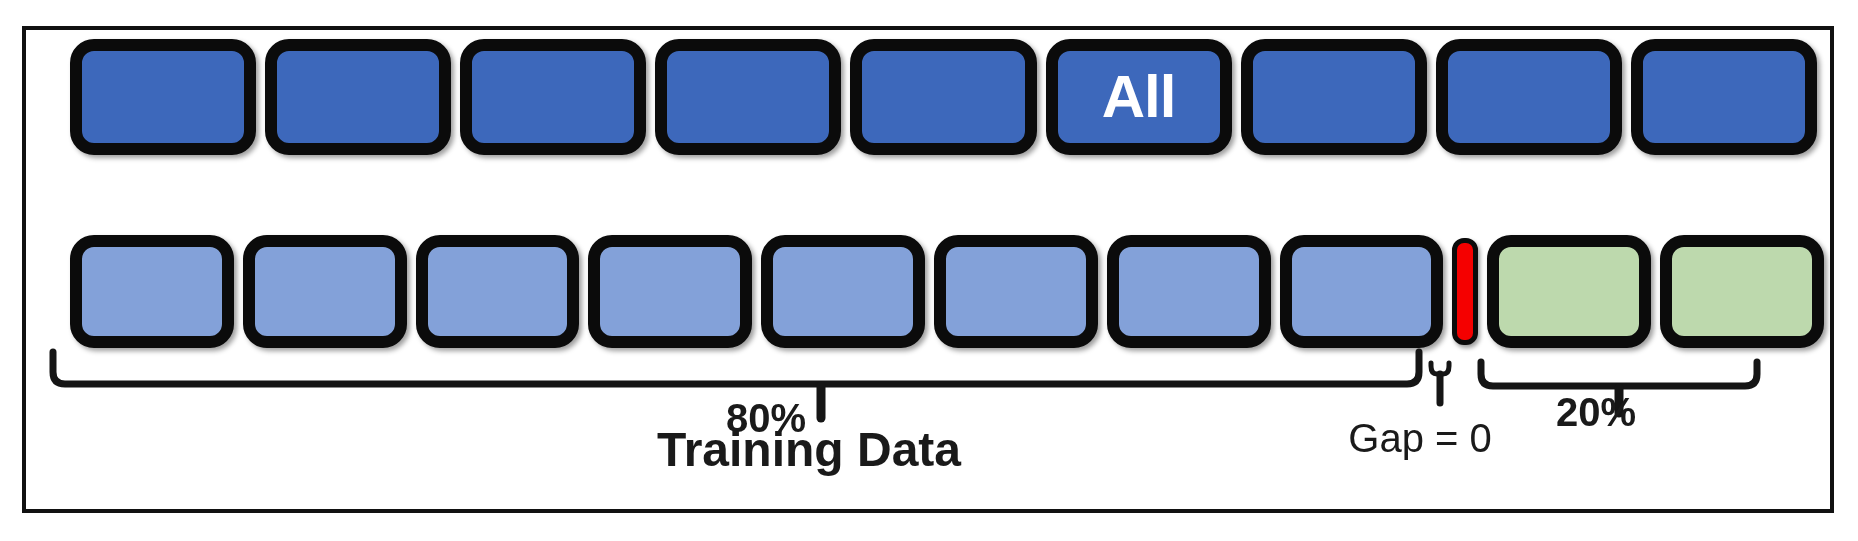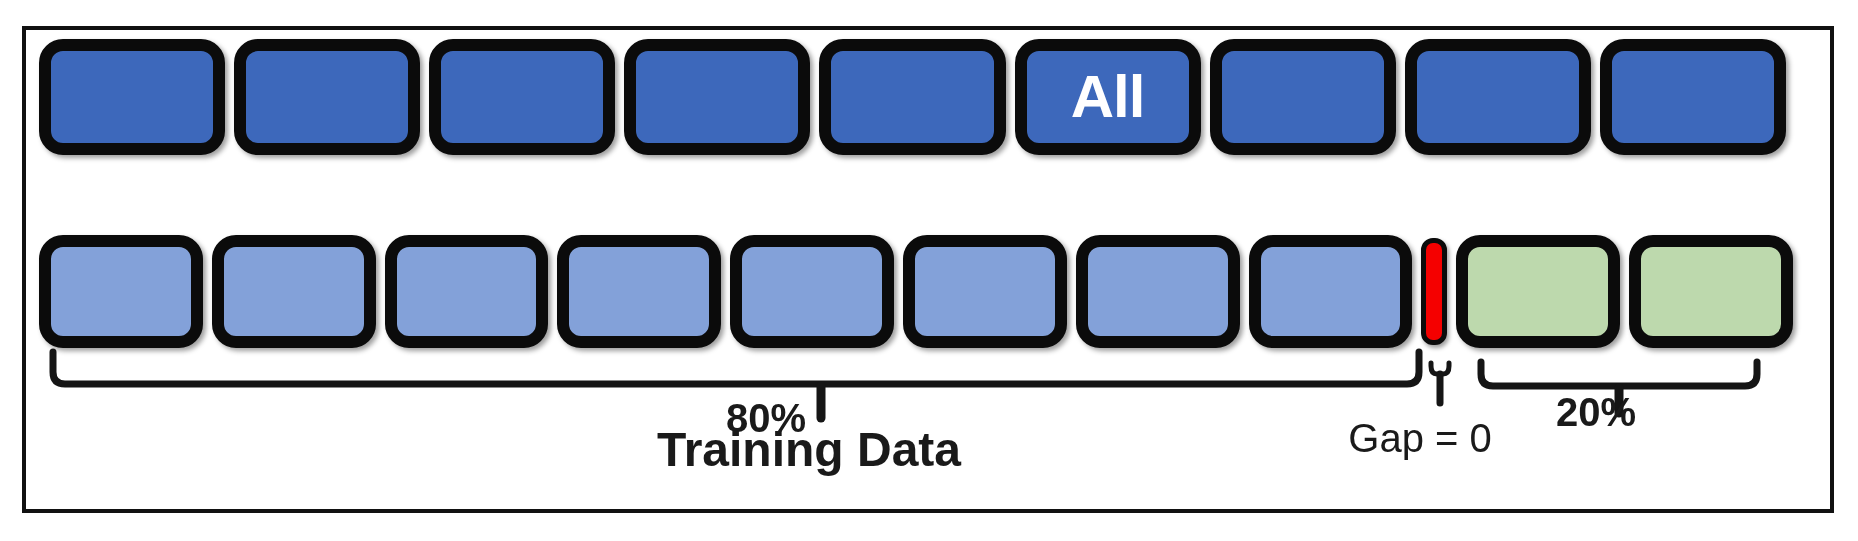--- a/index.html
+++ b/index.html
@@ -15,20 +15,21 @@
     left:22px;top:26px;
     width:1812px;height:487px;
     border:4px solid #111111;
     box-sizing:border-box;
     background:#ffffff;
   }
   .row{
     position:absolute;
     display:flex;
     gap:9px;
+    margin-left:31px;
   }
   .row-top{ left:39px; top:39px;  width:1747px; height:116px; }
   .row-bottom{ left:39px; top:235px; width:1754px; height:113px; }
   .block{
     flex:1 1 0;
     box-sizing:border-box;
     border:12px solid var(--c-border,#0b0b0b);
     border-radius:24px;
     box-shadow:3px 3px 5px rgba(0,0,0,0.38);
     display:flex;

